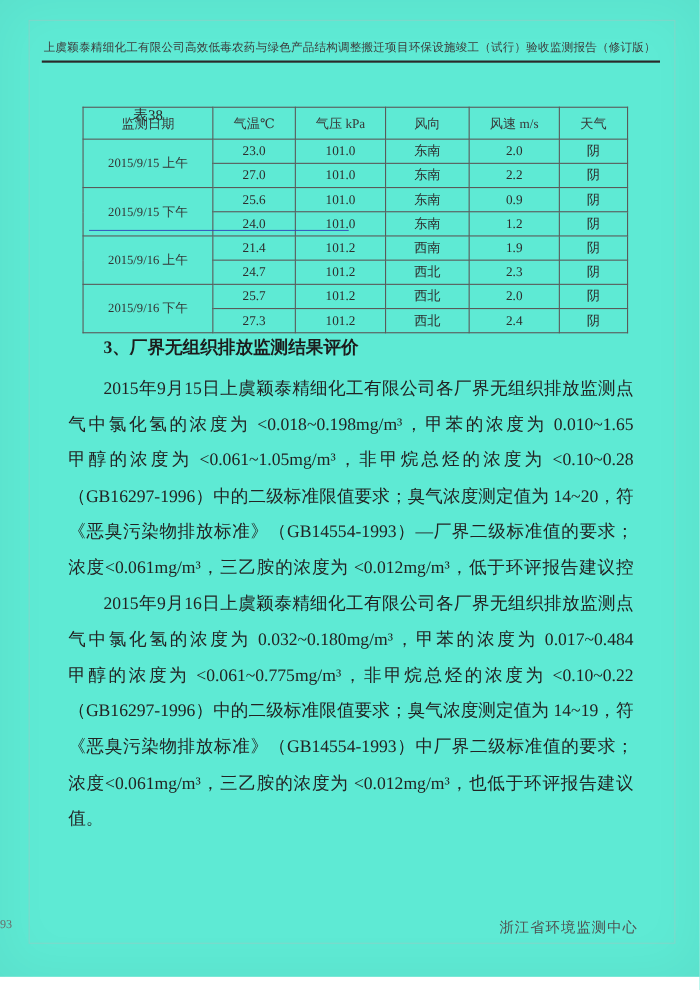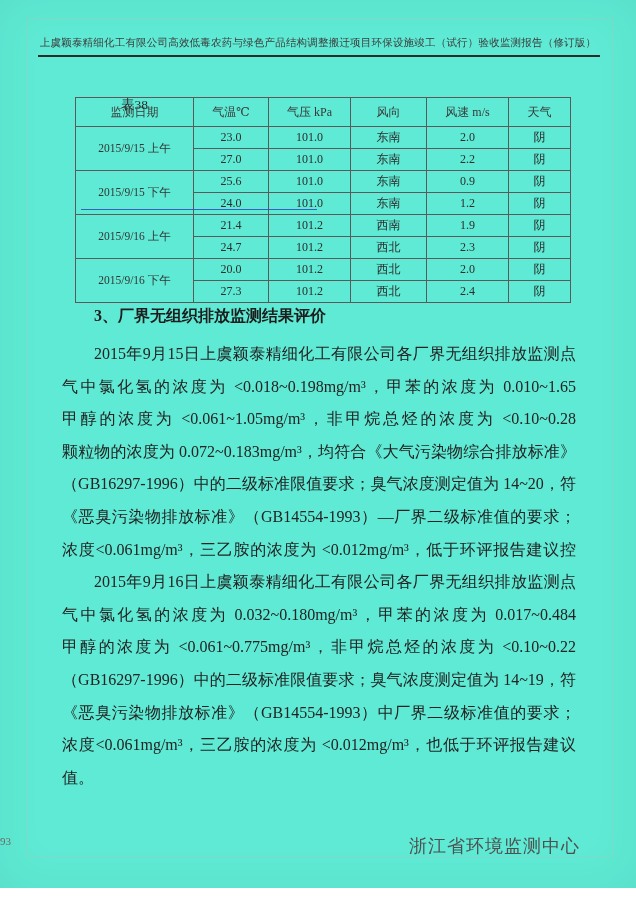--- a/index.html
+++ b/index.html
@@ -59,21 +59,21 @@
   .line{height:32.6px;white-space:nowrap;}
   .j{text-align:justify;text-align-last:justify;white-space:normal;height:32.6px;overflow:hidden;}
   .indent{text-indent:2em;}
   
   .footer-page{
     position:absolute;top:835px;left:0;width:100%;
     text-align:left;font-size:11px;color:#6a6a6a;
   }
   .footer-org{
     position:absolute;top:834px;right:56px;
-    font-size:18px;color:#4f4f4f;letter-spacing:1px;
+    font-size:13px;color:#4f4f4f;letter-spacing:1px;
   }
   .scan-edge{
     position:absolute;inset:18px 22px 30px 26px;
     border:1px solid rgba(190,190,190,0.35);pointer-events:none;
   }
 </style>
 </head>
 <body>
 
 <div class="page">
@@ -148,21 +148,21 @@
           </tr>
           <tr>
             <td>24.7</td>
             <td>101.2</td>
             <td>西北</td>
             <td>2.3</td>
             <td>阴</td>
           </tr>
           <tr class="g-start">
             <td class="date-cell" rowspan="2">2015/9/16 下午</td>
-            <td>20.0</td>
+            <td>25.7</td>
             <td>101.2</td>
             <td>西北</td>
             <td>2.0</td>
             <td>阴</td>
           </tr>
           <tr>
             <td>27.3</td>
             <td>101.2</td>
             <td>西北</td>
             <td>2.4</td>
@@ -172,21 +172,20 @@
       </table>
       <div class="blue-artifact"></div>
     </div>
 
     <div class="section-heading">3、厂界无组织排放监测结果评价</div>
 
     <div class="body-text">
       <div class="line j indent">2015年9月15日上虞颖泰精细化工有限公司各厂界无组织排放监测点废</div>
       <div class="line j">气中氯化氢的浓度为 &lt;0.018~0.198mg/m³，甲苯的浓度为 0.010~1.65 mg/m³，</div>
       <div class="line j">甲醇的浓度为 &lt;0.061~1.05mg/m³，非甲烷总烃的浓度为 &lt;0.10~0.28 mg/m³，</div>
-      <div class="line j">颗粒物的浓度为 0.072~0.183mg/m³，均符合《大气污染物综合排放标准》</div>
       <div class="line j">（GB16297-1996）中的二级标准限值要求；臭气浓度测定值为 14~20，符合</div>
       <div class="line j">《恶臭污染物排放标准》（GB14554-1993）—厂界二级标准值的要求；乙醛的</div>
       <div class="line j">浓度&lt;0.061mg/m³，三乙胺的浓度为 &lt;0.012mg/m³，低于环评报告建议控制值。</div>
       <div class="line j indent">2015年9月16日上虞颖泰精细化工有限公司各厂界无组织排放监测点废</div>
       <div class="line j">气中氯化氢的浓度为 0.032~0.180mg/m³，甲苯的浓度为 0.017~0.484 mg/m³，</div>
       <div class="line j">甲醇的浓度为 &lt;0.061~0.775mg/m³，非甲烷总烃的浓度为 &lt;0.10~0.22 mg/m³，</div>
       <div class="line j">（GB16297-1996）中的二级标准限值要求；臭气浓度测定值为 14~19，符合</div>
       <div class="line j">《恶臭污染物排放标准》（GB14554-1993）中厂界二级标准值的要求；乙醛的</div>
       <div class="line j">浓度&lt;0.061mg/m³，三乙胺的浓度为 &lt;0.012mg/m³，也低于环评报告建议控制</div>
       <div class="line">值。</div>

